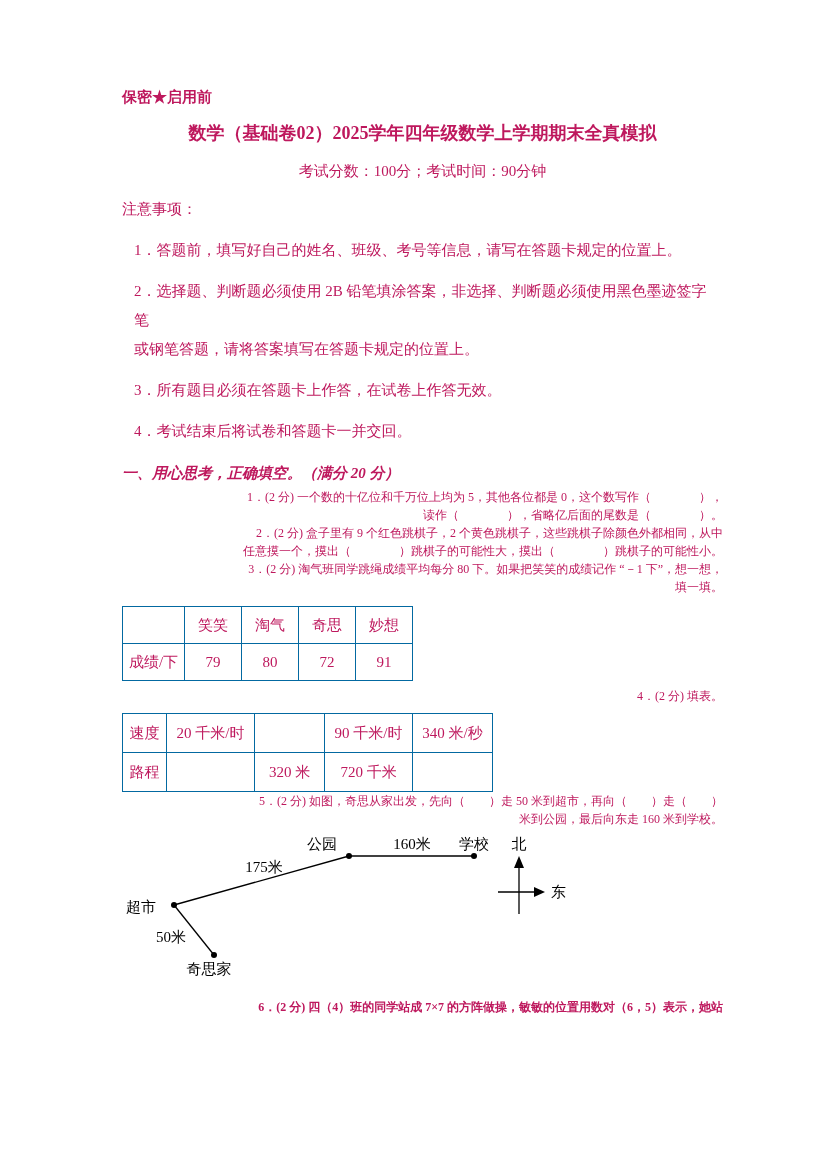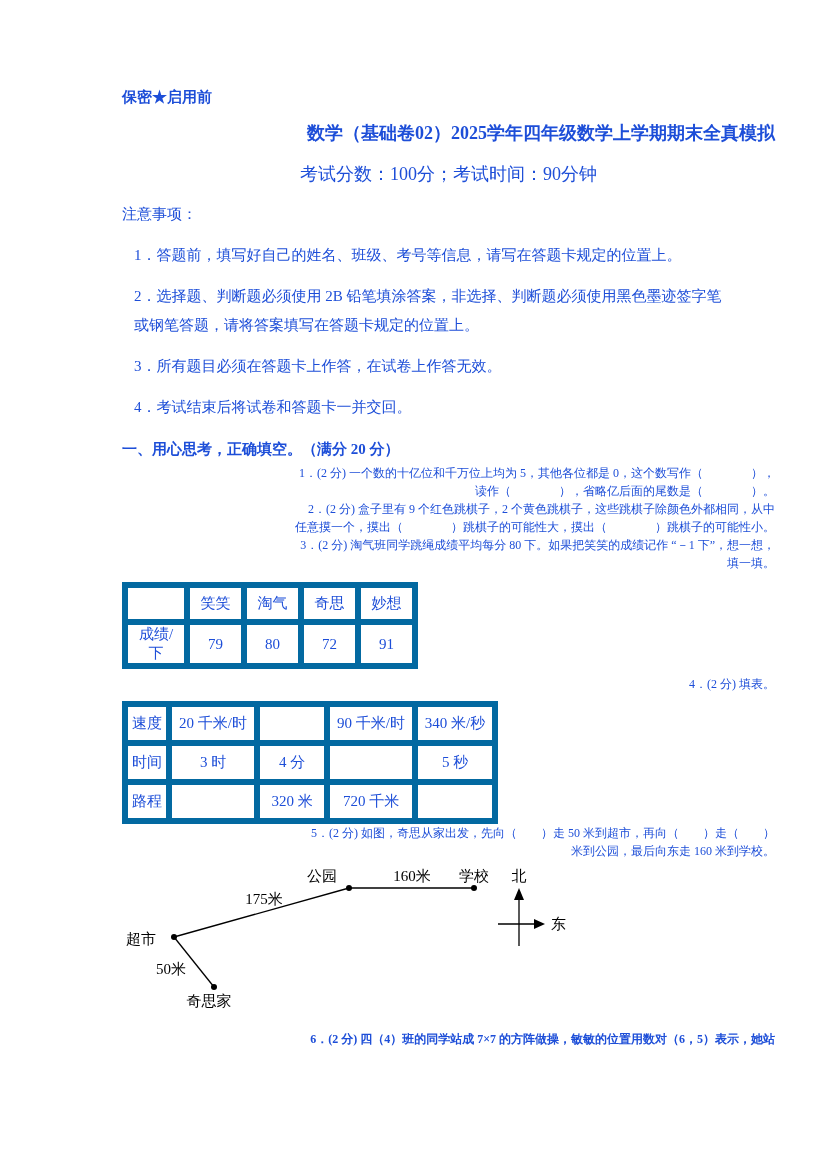--- a/index.html
+++ b/index.html
@@ -1,35 +1,35 @@
 <!DOCTYPE html>
 <html><head>
 <meta charset="utf-8">
 <style>
   html,body { margin:0; padding:0; background:#ffffff; }
   .page {
     position:relative;
     width:827px; height:1169px;
     margin:0 auto;
     background:#ffffff;
-    color:#1d4ed8;
+    color:#be185d;
     font-family:"Liberation Serif","DejaVu Serif",serif;
     box-sizing:border-box;
-    padding:88px 52px 0 122px;
+    padding:88px 104px 0 122px;
     overflow:hidden;
   }
   .secrecy { font-size:15px; font-weight:bold; margin:0; }
-  .title { font-size:18px; font-weight:bold; text-align:right; margin:14px 0 0 0; }
-  .subtitle { font-size:18px; font-weight:normal; text-align:center; margin:17px 0 12px 0; }
+  .title { font-size:18px; font-weight:bold; text-align:center; margin:14px 0 0 0; }
+  .subtitle { font-size:15px; font-weight:normal; text-align:center; margin:17px 0 12px 0; }
   .notice-heading { font-size:15px; margin:14px 0 0 0; line-height:29px; }
   .notice { font-size:15px; line-height:29px; margin:12px; white-space:pre-wrap; }
-  .section-heading { font-size:15px; font-weight:bold; margin:8px 0 0 0; line-height:30px; }
+  .section-heading { font-size:15px; font-weight:bold; margin:8px 0 0 0; line-height:30px;font-style:italic; }
   .q { font-size:12px; line-height:18px; margin:0; white-space:pre-wrap;text-align:right; }
   table { border-collapse:collapse; font-size:15px; table-layout:fixed; }
-  td { border:6px solid #0369a1; text-align:center; vertical-align:middle; padding:0 4px; box-sizing:border-box; }
+  td { border:1px solid #0369a1; text-align:center; vertical-align:middle; padding:0 4px; box-sizing:border-box; }
   .t1 { margin:10px 0 0 0; }
   .t1 td { height:37px; }
   .t2 { margin:8px 0 0 0; }
   .t2 td { height:39px; }
   .diagram-wrap { margin:4px 0 0 2px; }
   svg text { font-family:"Liberation Serif","DejaVu Serif",serif; font-size:15px; fill:#000; }
   .q6 { margin-top:4px;font-weight:bold; }
 </style>
 </head>
 <body>
@@ -96,27 +96,20 @@
     </colgroup>
     <tbody>
       <tr>
         <td>速度</td>
         <td>20 千米/时</td>
         <td></td>
         <td>90 千米/时</td>
         <td>340 米/秒</td>
       </tr>
       <tr>
-        <td>时间</td>
-        <td>3 时</td>
-        <td>4 分</td>
-        <td></td>
-        <td>5 秒</td>
-      </tr>
-      <tr>
         <td>路程</td>
         <td></td>
         <td>320 米</td>
         <td>720 千米</td>
         <td></td>
       </tr>
     </tbody>
   </table>
 
   <p class="q" style="margin-top:0;">5．(2 分) 如图，奇思从家出发，先向（　　）走 50 米到超市，再向（　　）走（　　）

